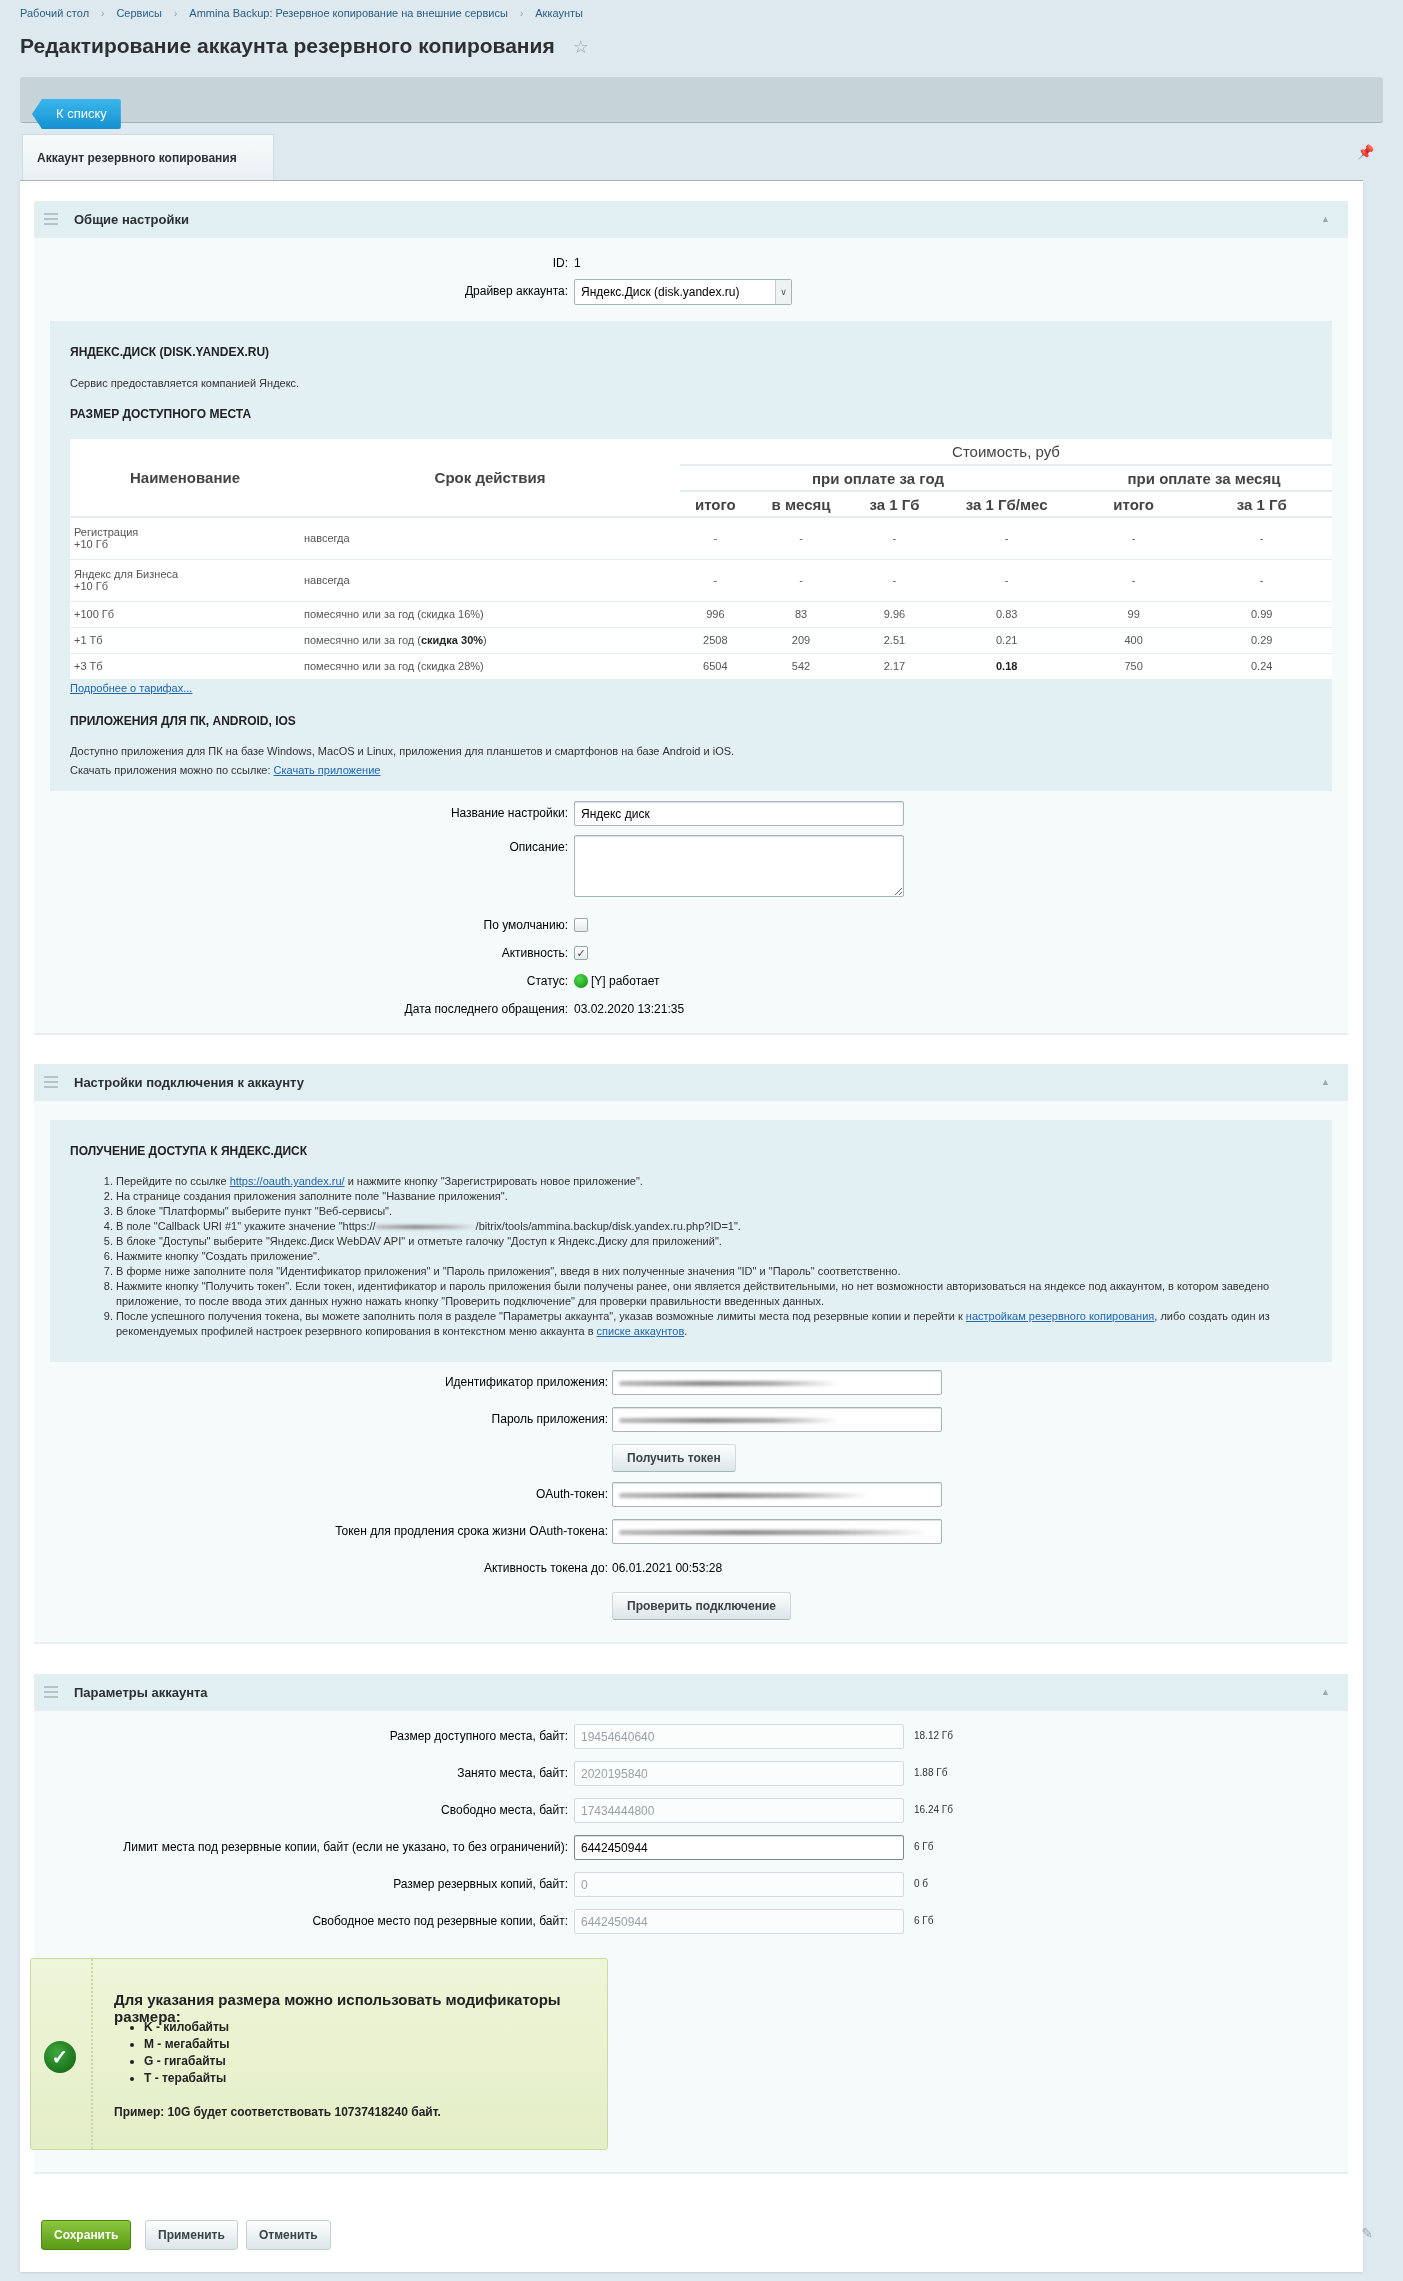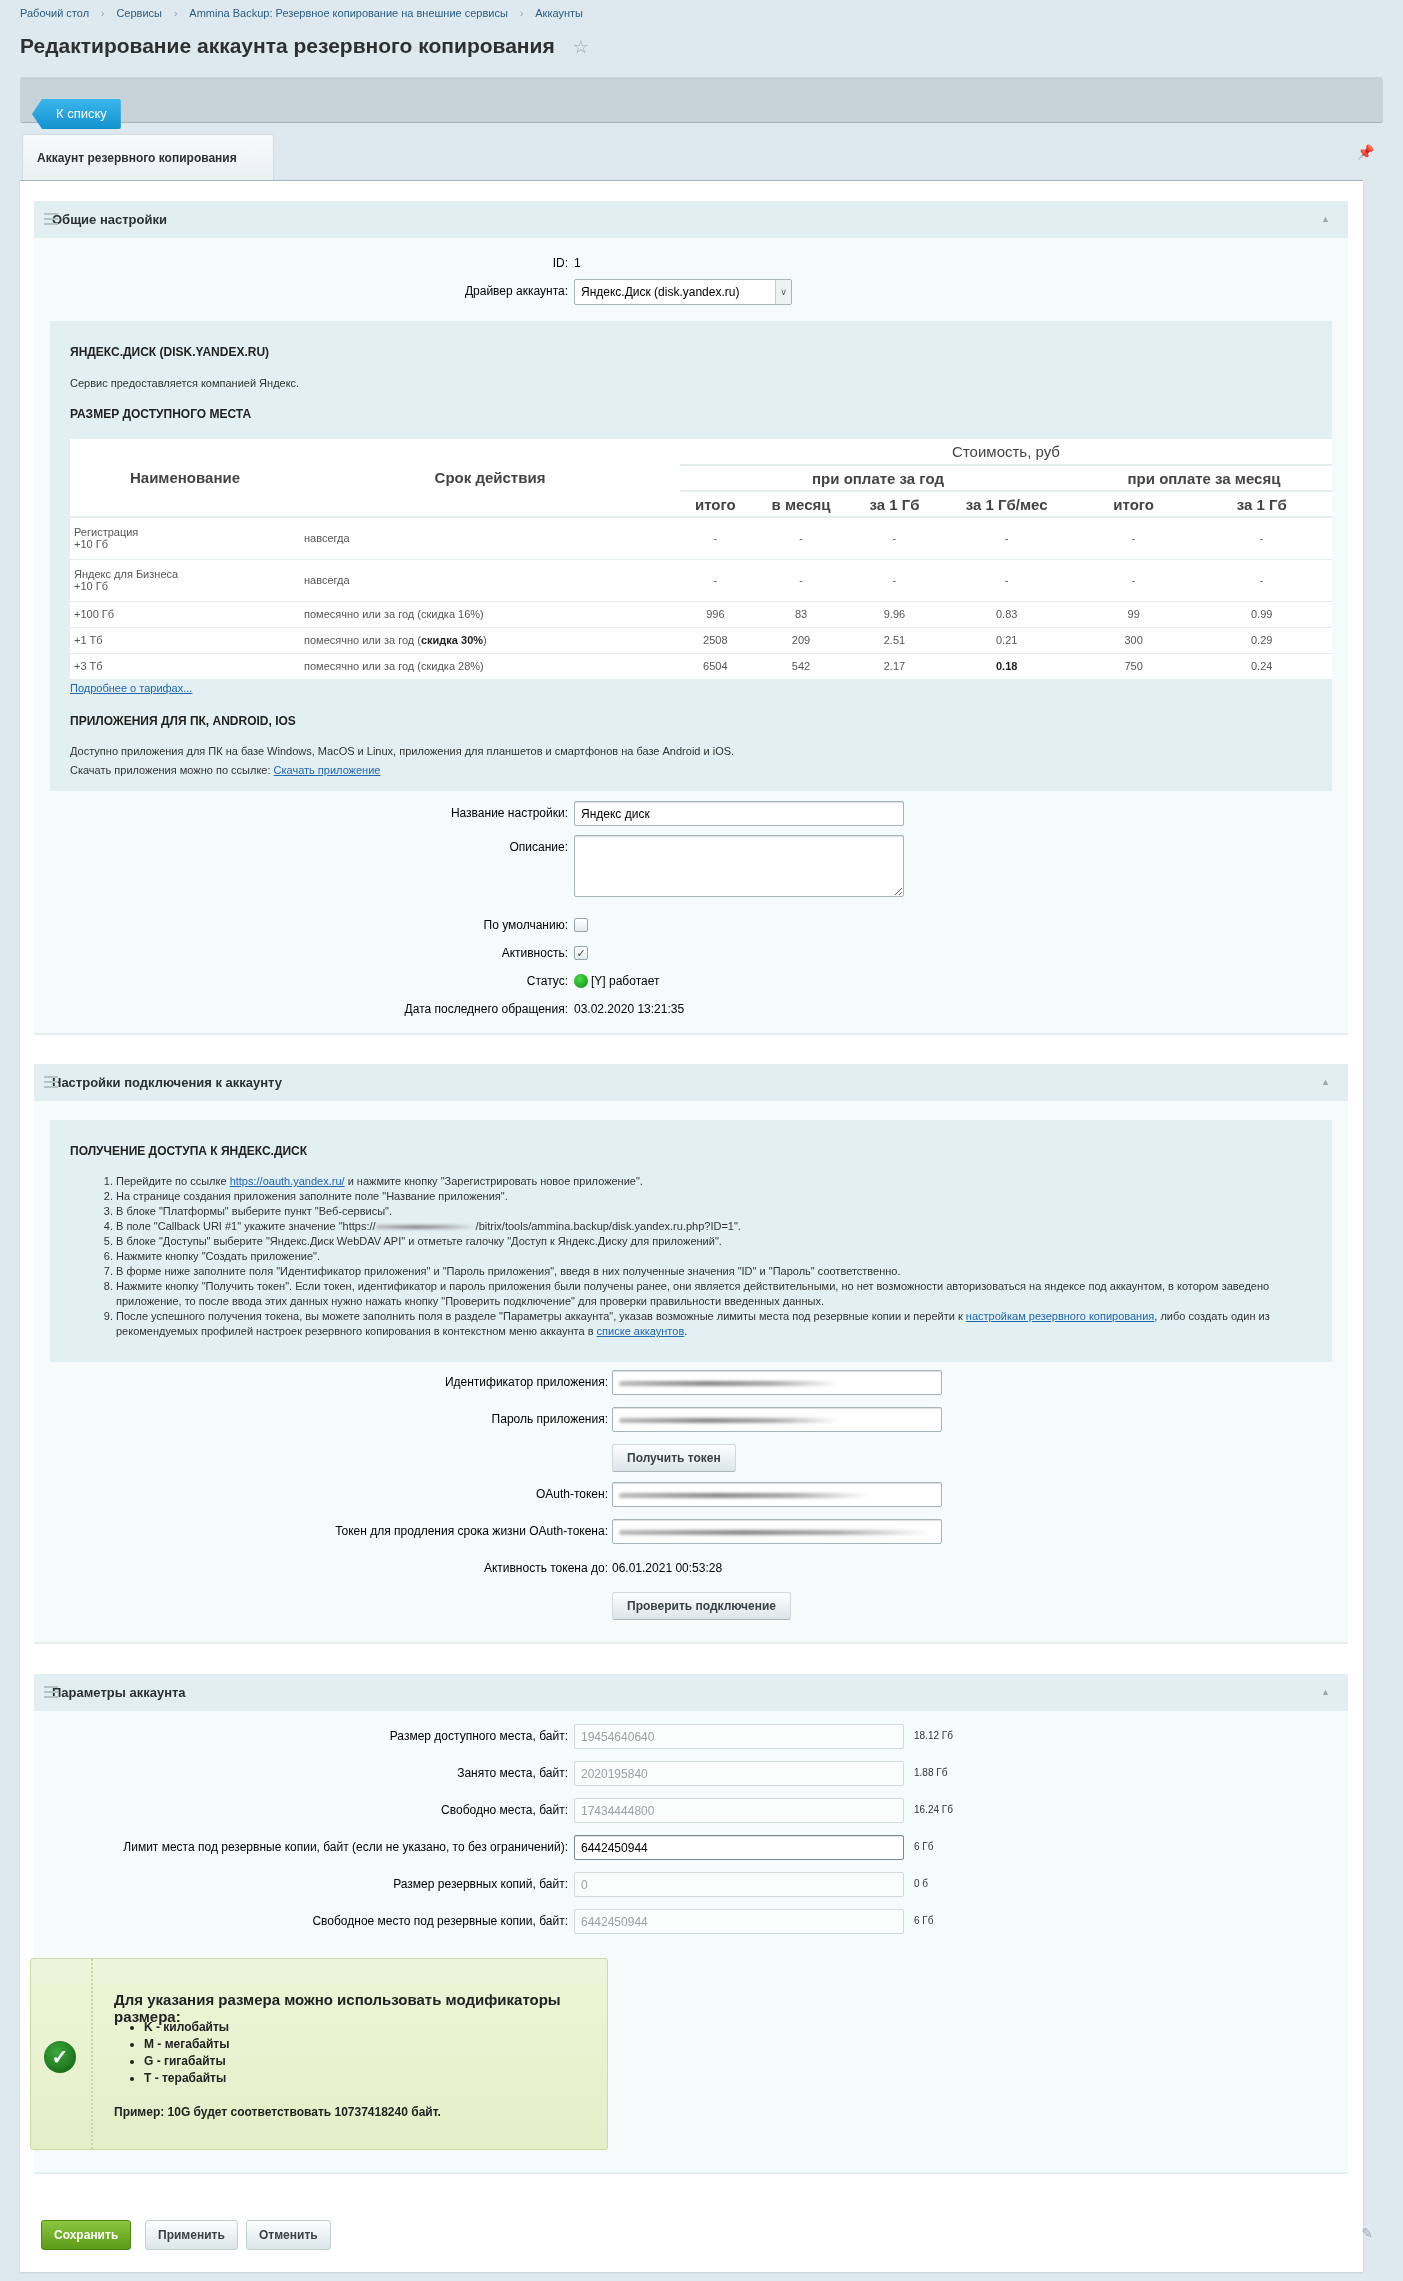--- a/index.html
+++ b/index.html
@@ -17,21 +17,21 @@
   .breadcrumb a { color: #2a5d86; text-decoration: none; }
   .page-title { position: absolute; left: 20px; top: 34px; font-size: 21px; font-weight: bold; color: #2c3033; letter-spacing: 0; }
   .star { color: #9aa6ad; font-size: 18px; margin-left: 18px; font-weight: normal; }
   .toolbar { position: absolute; left: 20px; top: 77px; width: 1363px; height: 46px; background: #c6d4d9; border-radius: 3px; border-bottom: 1px solid #9fb2ba; }
   .back-btn { position: absolute; left: 12px; top: 8px; height: 30px; padding: 0 14px 0 24px; background: linear-gradient(#3bb6ec, #1492d0); color: #fff; font-size: 13px; line-height: 30px; border-radius: 2px; clip-path: polygon(10px 0, 100% 0, 100% 100%, 10px 100%, 0 50%); margin-top: 14px; }
   .tabs { position: absolute; left: 20px; top: 134px; width: 1363px; height: 46px; }
   .tab { position: absolute; left: 2px; top: 0; height: 46px; width: 252px; background: linear-gradient(#f7fafb,#eaf1f3); border: 1px solid #cfdbe0; border-bottom: none; font-weight: bold; font-size: 12px; color: #2c3033; line-height: 46px; padding-left: 14px; }
   .pin { position: absolute; right: 8px; top: 10px; color: #7a8a92; font-size: 14px; }
   .panel { position: absolute; left: 20px; top: 180px; width: 1343px; height: 2092px; background: #fff; border-top: 1px solid #a9b7bd; box-shadow: 0 1px 2px rgba(0,0,0,.1); }
   .section { position: absolute; left: 14px; width: 1314px; background: #f5fafa; border-bottom: 2px solid #e6eef0; }
-  .section-head { height: 37px; background: #e1eef2; line-height: 37px; padding-left: 18px; font-weight: bold; font-size: 13px; color: #2c3033; position: relative; }
+  .section-head { height: 37px; background: #e1eef2; line-height: 37px; padding-left: 40px; font-weight: bold; font-size: 13px; color: #2c3033; position: relative; }
   .section-head .menu-icon { position: absolute; left: 10px; top: 12px; width: 14px; height: 12px; border-top: 2px solid #b5c3c8; border-bottom: 2px solid #b5c3c8; }
   .section-head .menu-icon::after { content: ""; position: absolute; left: 0; right: 0; top: 3px; border-top: 2px solid #b5c3c8; }
   .section-head .collapse-icon { position: absolute; right: 18px; top: 0; color: #9aa8ae; font-size: 9px; }
   .row { position: absolute; left: 0; width: 100%; height: 24px; }
   .lbl { position: absolute; right: 780px; text-align: right; white-space: nowrap; color: #000; font-size: 12px; line-height: 24px; }
   .val { position: absolute; left: 540px; line-height: 24px; font-size: 12px; white-space: nowrap; }
   .inp { position: absolute; left: 540px; height: 25px; width: 330px; border: 1px solid #a7b4b9; border-radius: 2px; background: #fff; box-shadow: inset 0 1px 1px #ddd; font-size: 12px; padding: 0 6px; line-height: 23px; font-family: "Liberation Sans", sans-serif; }
   .inp.disabled { background: #fbfcfc; color: #9aa2a5; border-color: #d3dadd; box-shadow: none; }
   .blur { display: inline-block; width: 220px; height: 5px; margin-top: 9px; background: linear-gradient(90deg, #bbb, #888 40%, #aaa 70%, transparent); filter: blur(1.5px); border-radius: 3px; }
   .select { position: absolute; left: 540px; height: 26px; width: 218px; border: 1px solid #a7b4b9; background: #fff; border-radius: 2px; font-size: 12px; padding: 0 6px; line-height: 24px; }
@@ -160,21 +160,21 @@
             <td>99</td>
             <td>0.99</td>
           </tr>
           <tr>
             <td class="name">+1 Тб</td>
             <td class="term"><span>помесячно или за год (</span><b style="color:#222">скидка 30%</b><span>)</span></td>
             <td>2508</td>
             <td>209</td>
             <td>2.51</td>
             <td>0.21</td>
-            <td>300</td>
+            <td>400</td>
             <td>0.29</td>
           </tr>
           <tr>
             <td class="name">+3 Тб</td>
             <td class="term">помесячно или за год (скидка 28%)</td>
             <td>6504</td>
             <td>542</td>
             <td>2.17</td>
             <td style="font-weight:bold;color:#222">0.18</td>
             <td>750</td>

